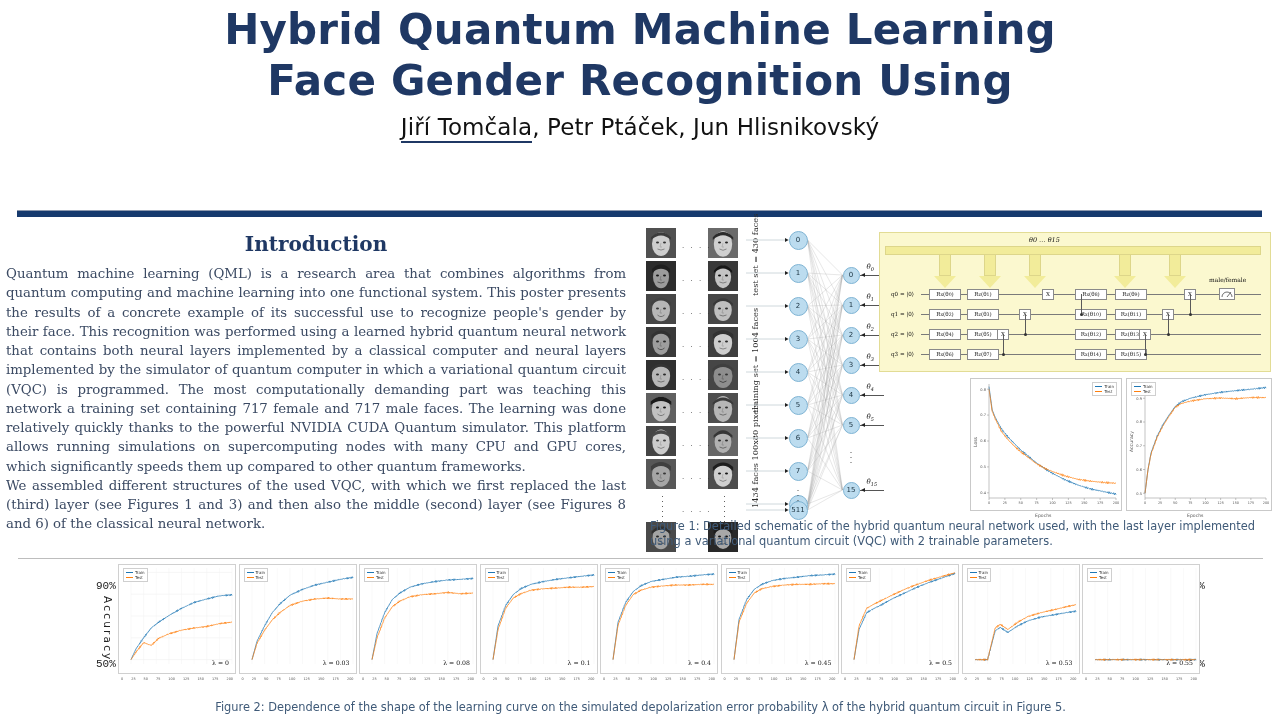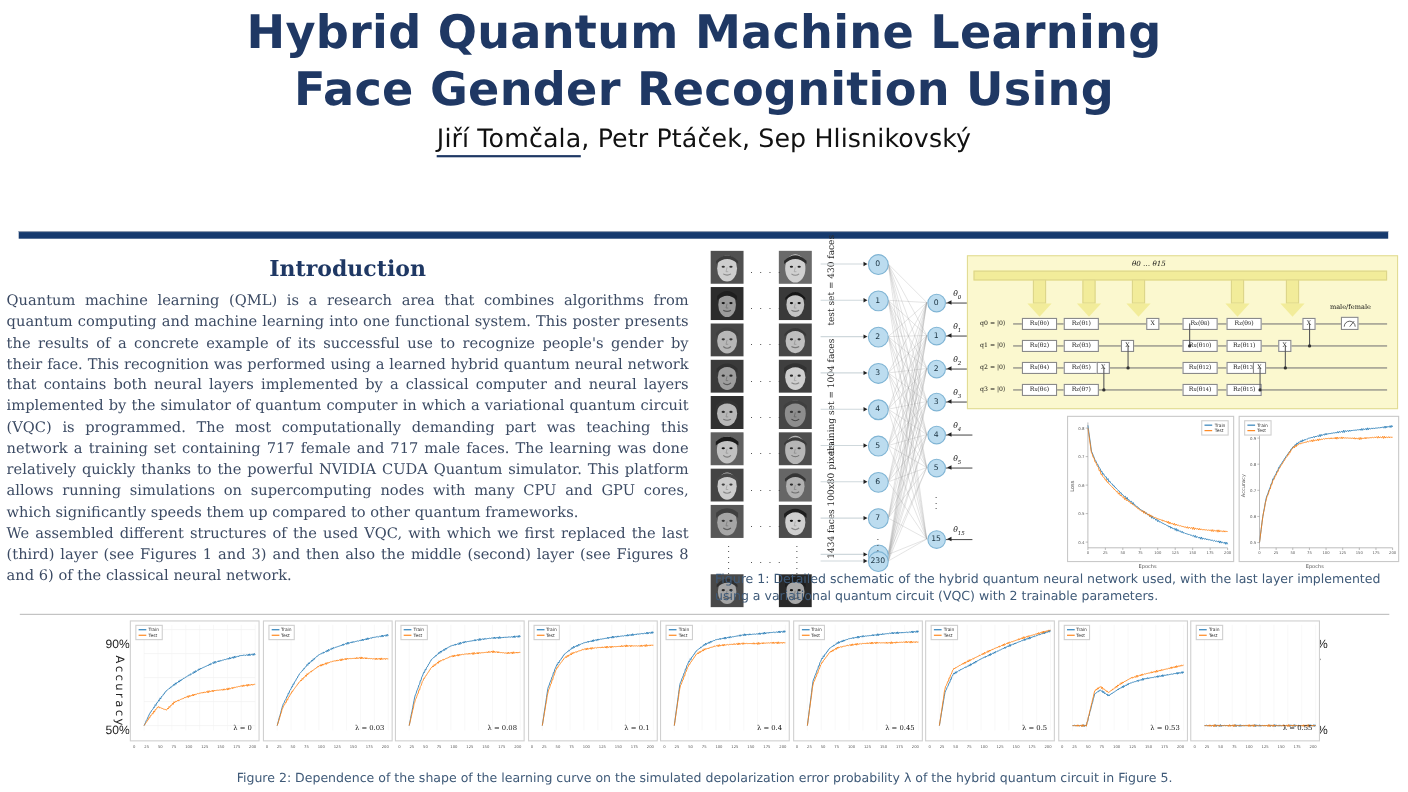--- a/index.html
+++ b/index.html
@@ -88,42 +88,42 @@
     font-family:"DejaVu Sans", sans-serif;
   }
   #fig1-caption { position:absolute; left:650px; top:519px; width:628px; }
   
   #fig2 { position:absolute; left:18px; top:560px; width:1245px; height:135px; }
   #fig2-hrule { position:absolute; left:18px; top:558px; width:1245px; height:1px; background:#bdbdbd; }
   .acc-side {
     position:absolute; font-size:10.5px; color:#222; letter-spacing:2.2px;
     font-family:"DejaVu Sans", sans-serif; writing-mode:vertical-rl;
   }
-  .pct-lbl { position:absolute; font-size:11px; color:#222; font-family:Liberation Sans, sans-serif; }
+  .pct-lbl { position:absolute; font-size:11px; color:#222; font-family:Liberation Mono, monospace; }
   .panel {
     position:absolute; top:4px; height:110px; background:#fff; border:1px solid #d0d0d0;
   }
   .lam-lbl {
     position:absolute; bottom:7px; right:6px; font-size:6.2px; color:#111;
     font-family:"DejaVu Serif", serif;
   }
   .xticks { position:absolute; bottom:-8px; left:0; width:100%; display:flex;
     justify-content:space-between; font-size:3.4px; color:#555;
     font-family:"DejaVu Sans", sans-serif; padding:0 2px; }
   #fig2-caption { position:absolute; left:18px; top:700px; width:1245px; text-align:center; }
   svg { display:block; }
 </style>
 </head>
 <body>
 
 <div id="header">
   <div class="poster-title">Hybrid Quantum Machine Learning</div>
   <div class="poster-title">Face Gender Recognition Using</div>
   <div class="poster-authors">
-    <span class="author-underline">Jiří Tomčala</span><span>, Petr Ptáček, Sep Hlisnikovský</span>
+    <span class="author-underline">Jiří Tomčala</span><span>, Petr Ptáček, Jun Hlisnikovský</span>
   </div>
 </div>
 <div id="title-rule"></div>
 
 <div id="left-col">
   <div class="section-head">Introduction</div>
   <div class="body-text">
     <p>Quantum machine learning (QML) is a research area that combines algorithms from quantum computing and machine learning into one functional system. This poster presents the results of a concrete example of its successful use to recognize people's gender by their face. This recognition was performed using a learned hybrid quantum neural network that contains both neural layers implemented by a classical computer and neural layers implemented by the simulator of quantum computer in which a variational quantum circuit (VQC) is programmed. The most computationally demanding part was teaching this network a training set containing 717 female and 717 male faces. The learning was done relatively quickly thanks to the powerful NVIDIA CUDA Quantum simulator. This platform allows running simulations on supercomputing nodes with many CPU and GPU cores, which significantly speeds them up compared to other quantum frameworks.</p>
     <p>We assembled different structures of the used VQC, with which we first replaced the last (third) layer (see Figures 1 and 3) and then also the middle (second) layer (see Figures 8 and 6) of the classical neural network.</p>
   </div>
@@ -446,21 +446,21 @@
   <div id="nn-nodes">
       <div class="node" style="left:142.5px; top:2.5px; width:19px; height:19px;">0</div>
       <div class="node" style="left:142.5px; top:35.5px; width:19px; height:19px;">1</div>
       <div class="node" style="left:142.5px; top:68.5px; width:19px; height:19px;">2</div>
       <div class="node" style="left:142.5px; top:101.5px; width:19px; height:19px;">3</div>
       <div class="node" style="left:142.5px; top:134.5px; width:19px; height:19px;">4</div>
       <div class="node" style="left:142.5px; top:167.5px; width:19px; height:19px;">5</div>
       <div class="node" style="left:142.5px; top:200.5px; width:19px; height:19px;">6</div>
       <div class="node" style="left:142.5px; top:233.5px; width:19px; height:19px;">7</div>
       <div class="node" style="left:142.5px; top:266.5px; width:19px; height:19px;">8</div>
-      <div class="node" style="left:142.5px; top:272.5px; width:19px; height:19px;">230</div>
+      <div class="node" style="left:142.5px; top:272.5px; width:19px; height:19px;">511</div>
       <div class="dots-v" style="position:absolute; left:148px; top:258px; width:9px;">.<br>.<br>.</div>
       <div class="node" style="left:196.5px; top:38.5px; width:17px; height:17px;">0</div>
       <div class="theta-lbl" style="left:220.5px; top:35px;">θ<sub>0</sub></div>
       <div style="position:absolute; left:213.5px; top:46.5px; width:24px; height:1px; background:#555;"></div>
       <div style="position:absolute; left:214.5px; top:44.5px; width:0;height:0;border-top:2.5px solid transparent;border-bottom:2.5px solid transparent;border-right:4px solid #222;"></div>
       <div class="node" style="left:196.5px; top:68.5px; width:17px; height:17px;">1</div>
       <div class="theta-lbl" style="left:220.5px; top:65px;">θ<sub>1</sub></div>
       <div style="position:absolute; left:213.5px; top:76.5px; width:24px; height:1px; background:#555;"></div>
       <div style="position:absolute; left:214.5px; top:74.5px; width:0;height:0;border-top:2.5px solid transparent;border-bottom:2.5px solid transparent;border-right:4px solid #222;"></div>
       <div class="node" style="left:196.5px; top:98.5px; width:17px; height:17px;">2</div>

